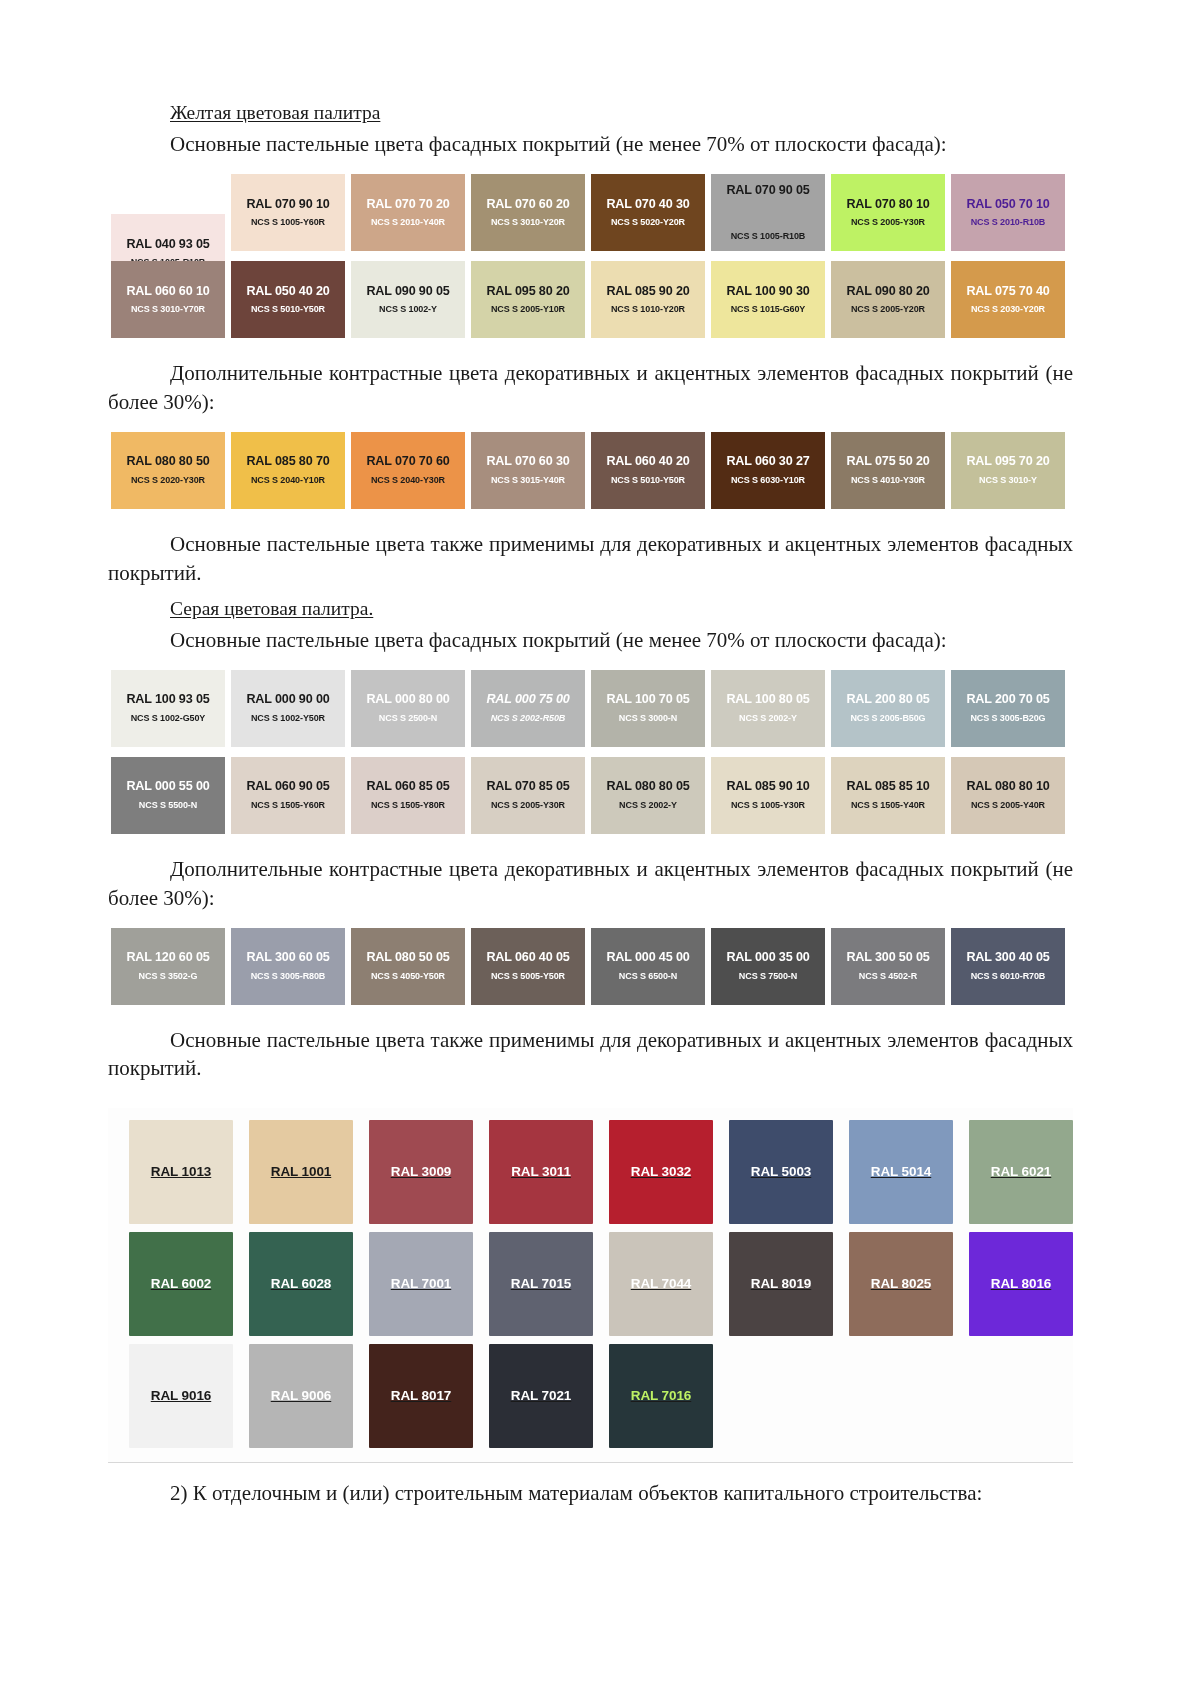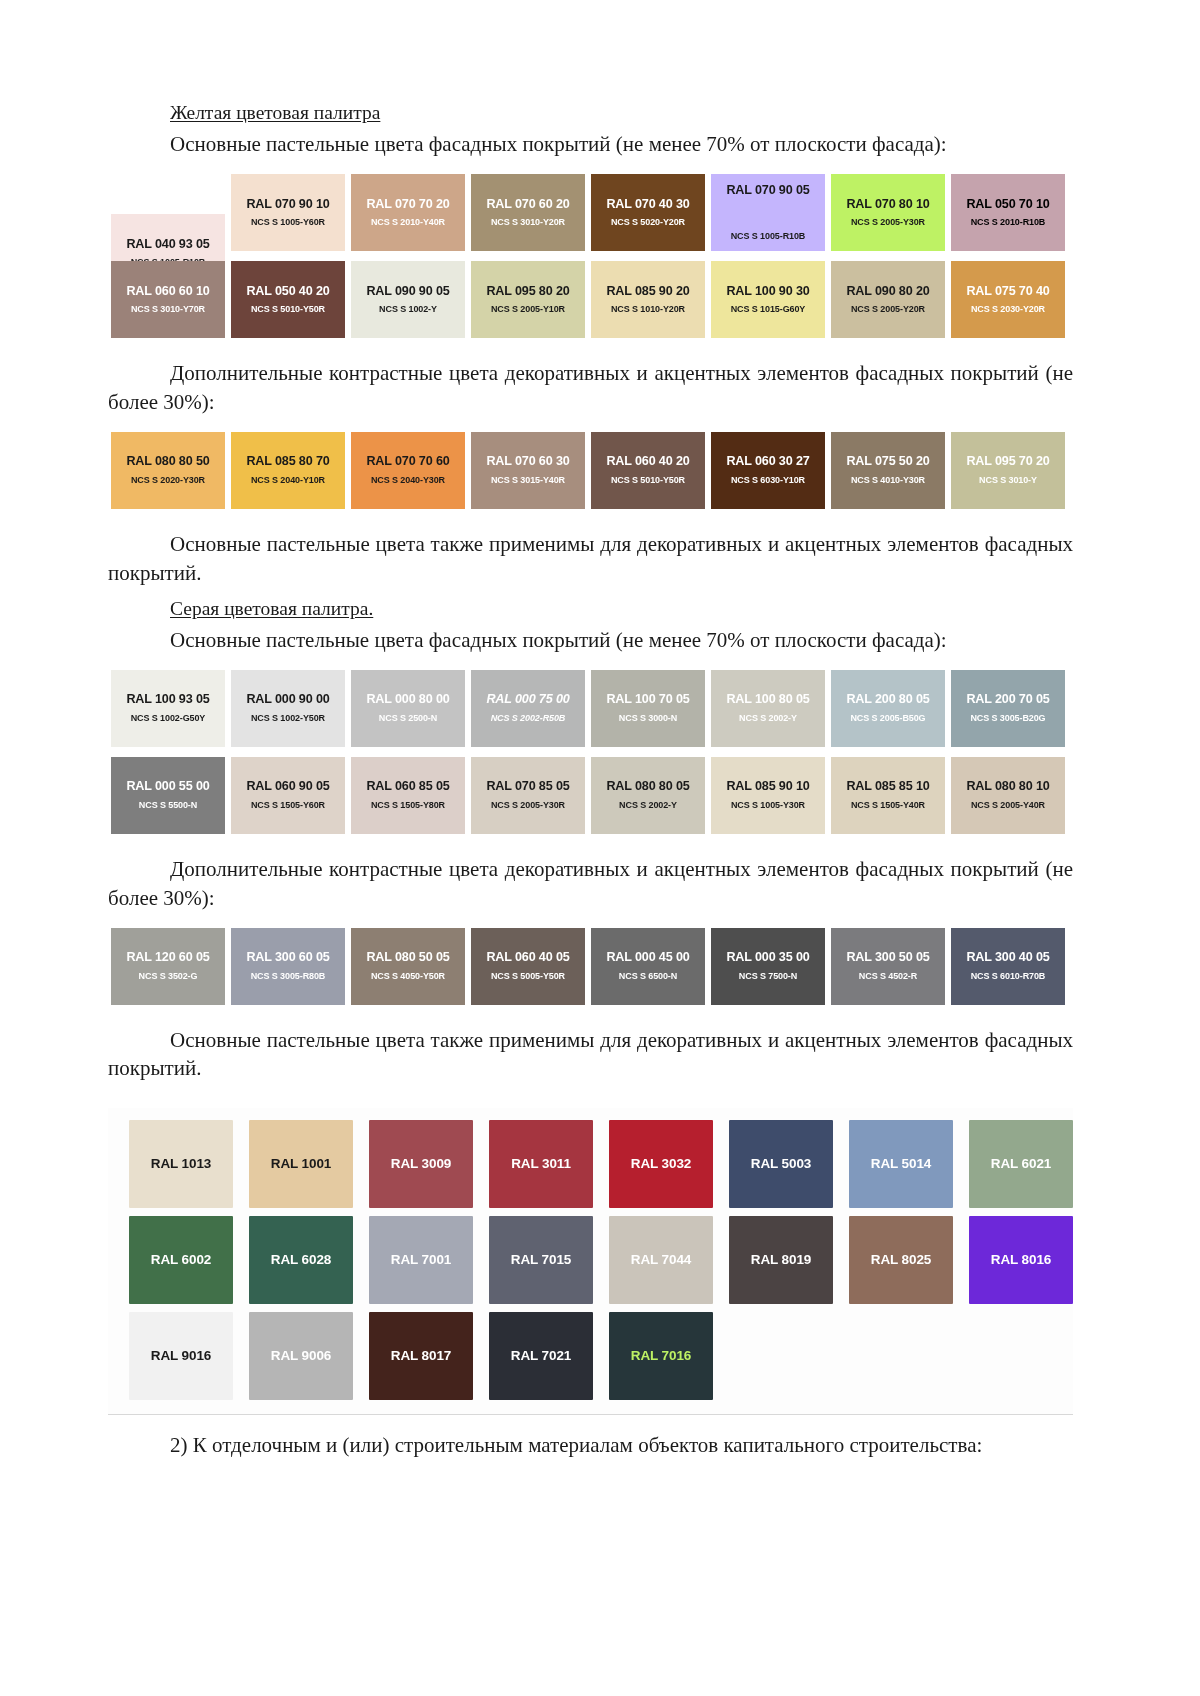--- a/index.html
+++ b/index.html
@@ -106,23 +106,24 @@
     display: grid;
     grid-template-columns: repeat(8, 120px);
     row-gap: 8px;
     width: 965px;
     justify-content: start;
     padding-left: 13px;
     box-sizing: border-box;
   }
   .metal-cell {
     width: 120px;
-    height: 88px;
+    height: 104px;
     box-sizing: border-box;
     padding: 0 8px;
+    text-decoration: underline;
   }
   .metal-swatch {
     width: 100%;
     height: 100%;
     display: flex;
     align-items: center;
     justify-content: center;
     font-family: "Liberation Sans", sans-serif;
     font-size: 13.5px;
     font-weight: 700;
@@ -168,33 +169,33 @@
             <div class="ncs-code">NCS S 3010-Y20R</div>
           </div>
         </div>
         <div class="ncs-cell">
           <div class="ncs-swatch" style="background: rgb(111, 69, 31); color: rgb(255, 255, 255);">
             <div class="ncs-ral">RAL 070 40 30</div>
             <div class="ncs-code">NCS S 5020-Y20R</div>
           </div>
         </div>
         <div class="ncs-cell">
-          <div class="ncs-swatch" style="background: #c4b5fd; color: rgb(26, 26, 26); gap: 28px;">
+          <div class="ncs-swatch" style="background: #a3a3a3; color: rgb(26, 26, 26); gap: 28px;">
             <div class="ncs-ral">RAL 070 90 05</div>
             <div class="ncs-code">NCS S 1005-R10B</div>
           </div>
         </div>
         <div class="ncs-cell">
           <div class="ncs-swatch" style="background: #bef264; color: rgb(26, 26, 26);">
             <div class="ncs-ral">RAL 070 80 10</div>
             <div class="ncs-code">NCS S 2005-Y30R</div>
           </div>
         </div>
         <div class="ncs-cell">
-          <div class="ncs-swatch" style="background: rgb(197, 163, 173); color: #000000;">
+          <div class="ncs-swatch" style="background: rgb(197, 163, 173); color: #4c1d95;">
             <div class="ncs-ral">RAL 050 70 10</div>
             <div class="ncs-code">NCS S 2010-R10B</div>
           </div>
         </div>
         <div class="ncs-cell">
           <div class="ncs-swatch" style="background: rgb(155, 130, 121); color: rgb(255, 255, 255);">
             <div class="ncs-ral">RAL 060 60 10</div>
             <div class="ncs-code">NCS S 3010-Y70R</div>
           </div>
         </div>

